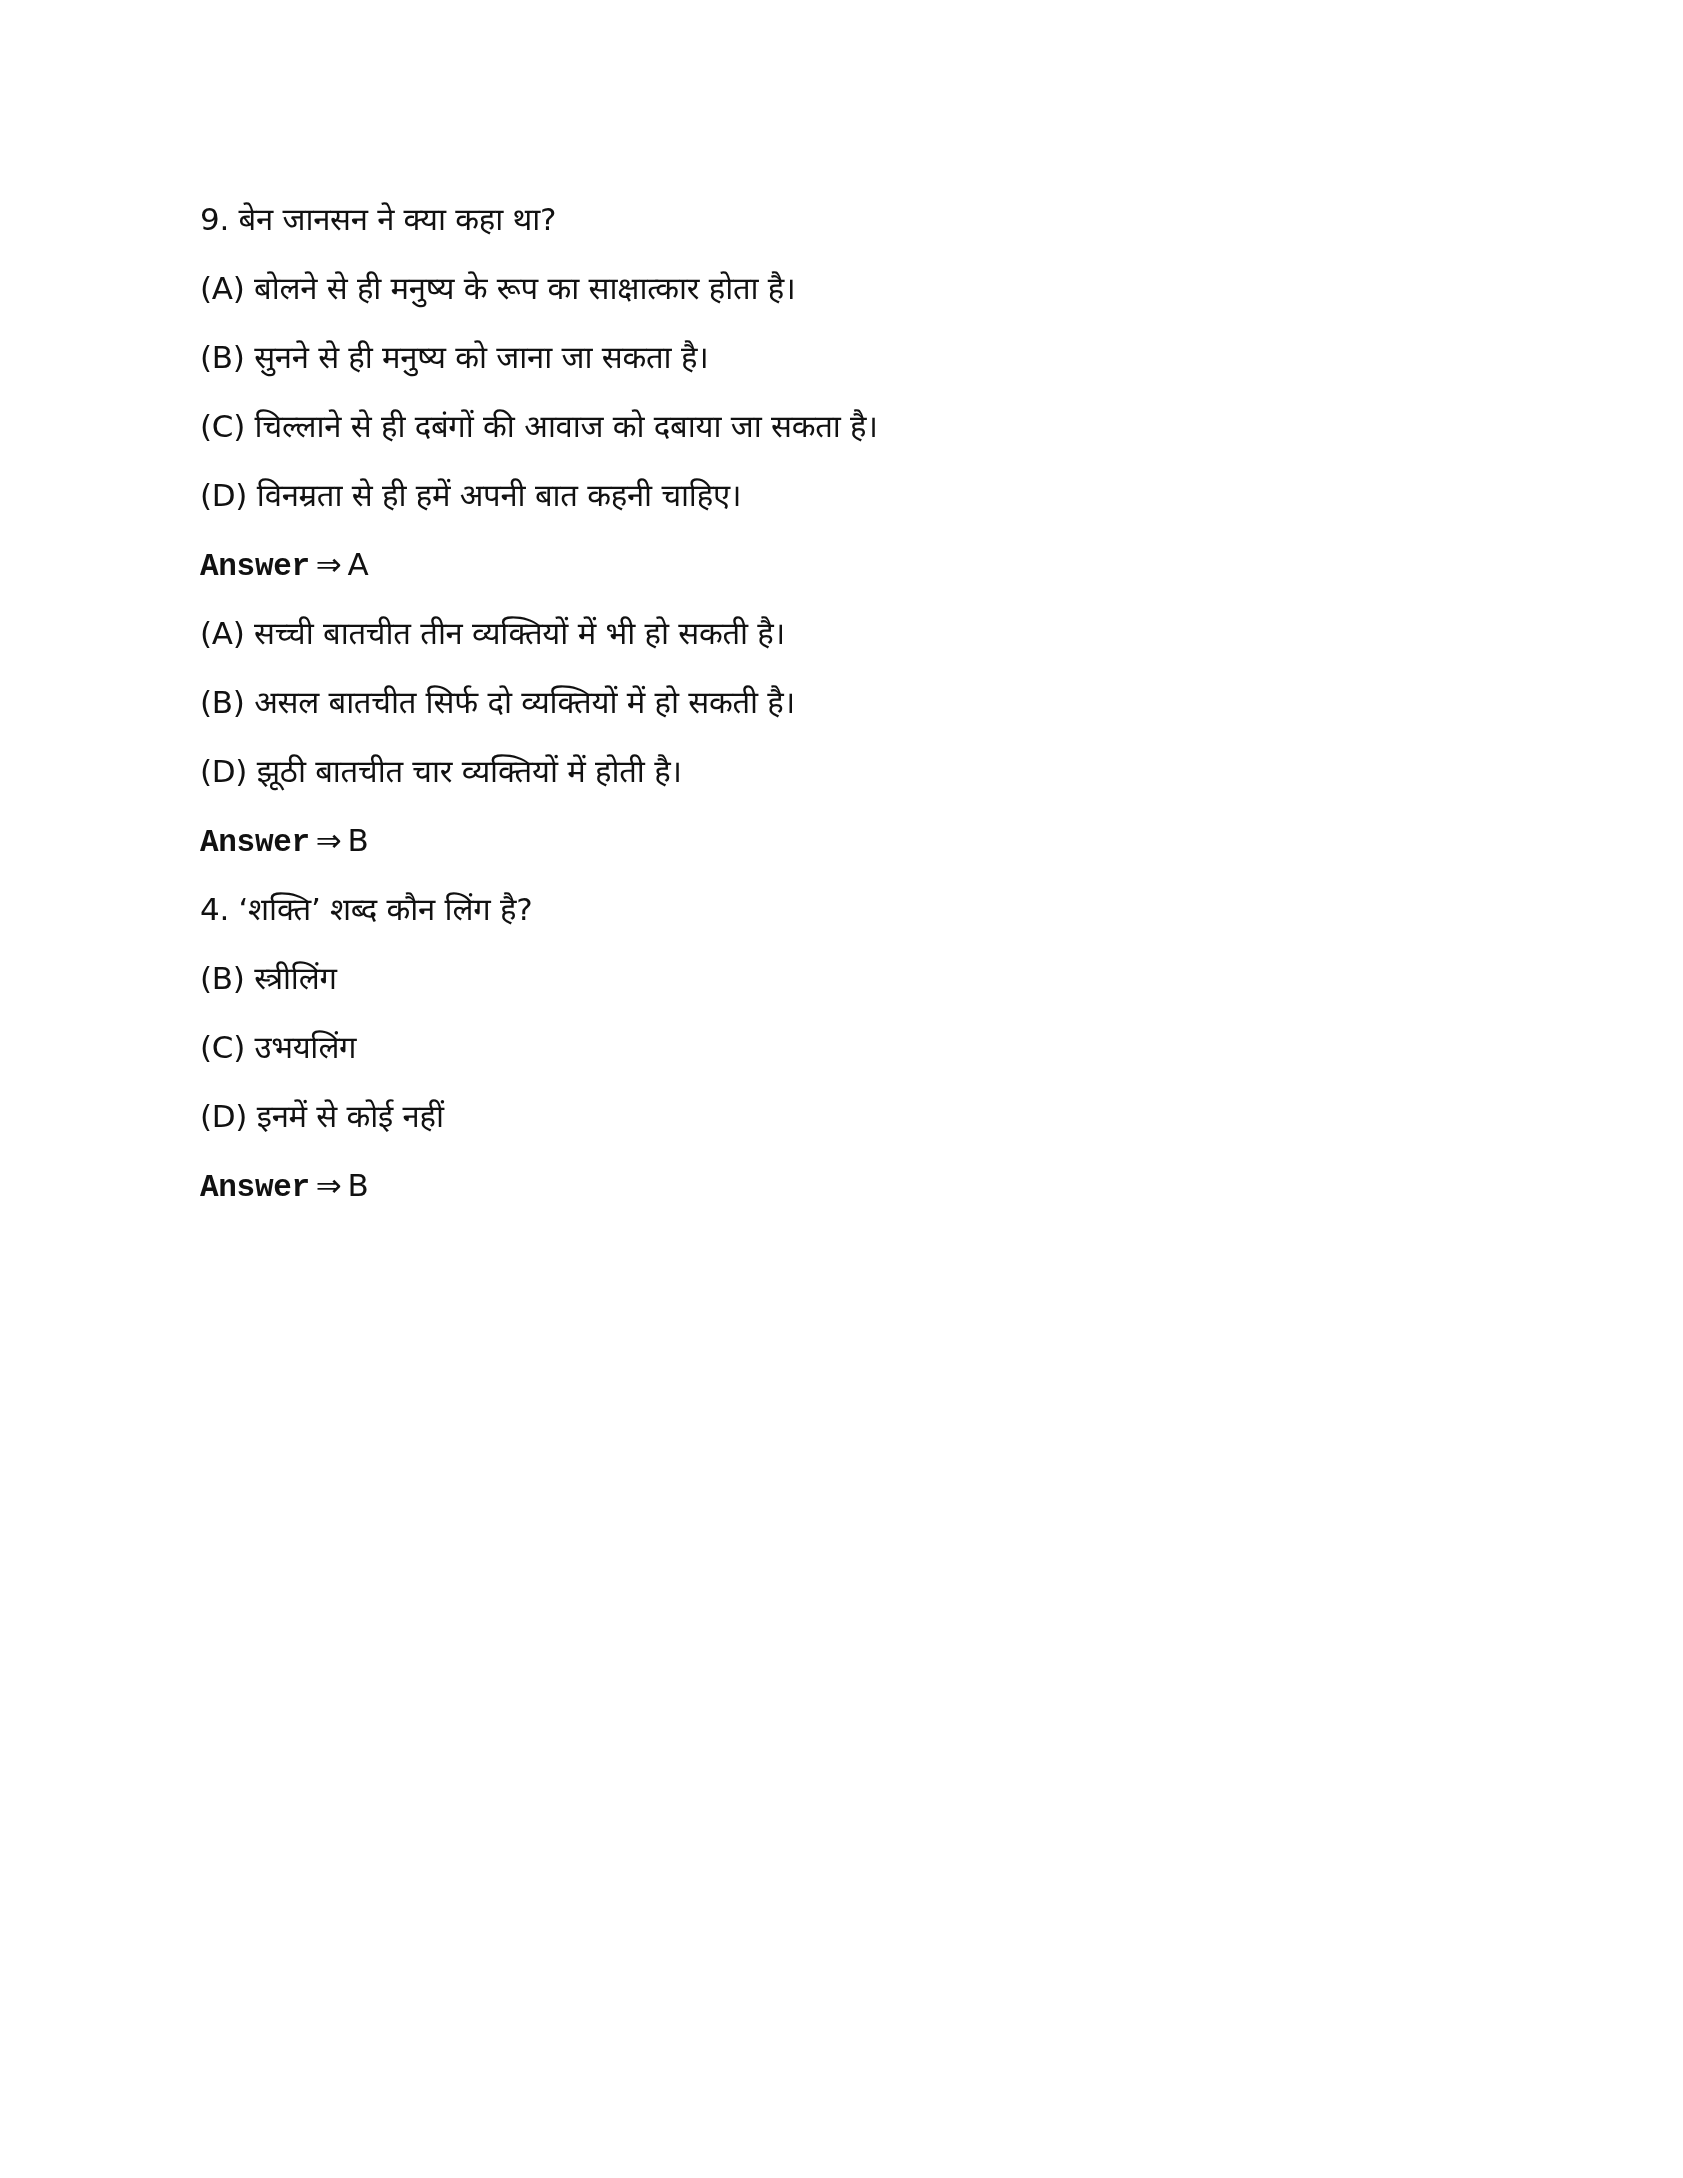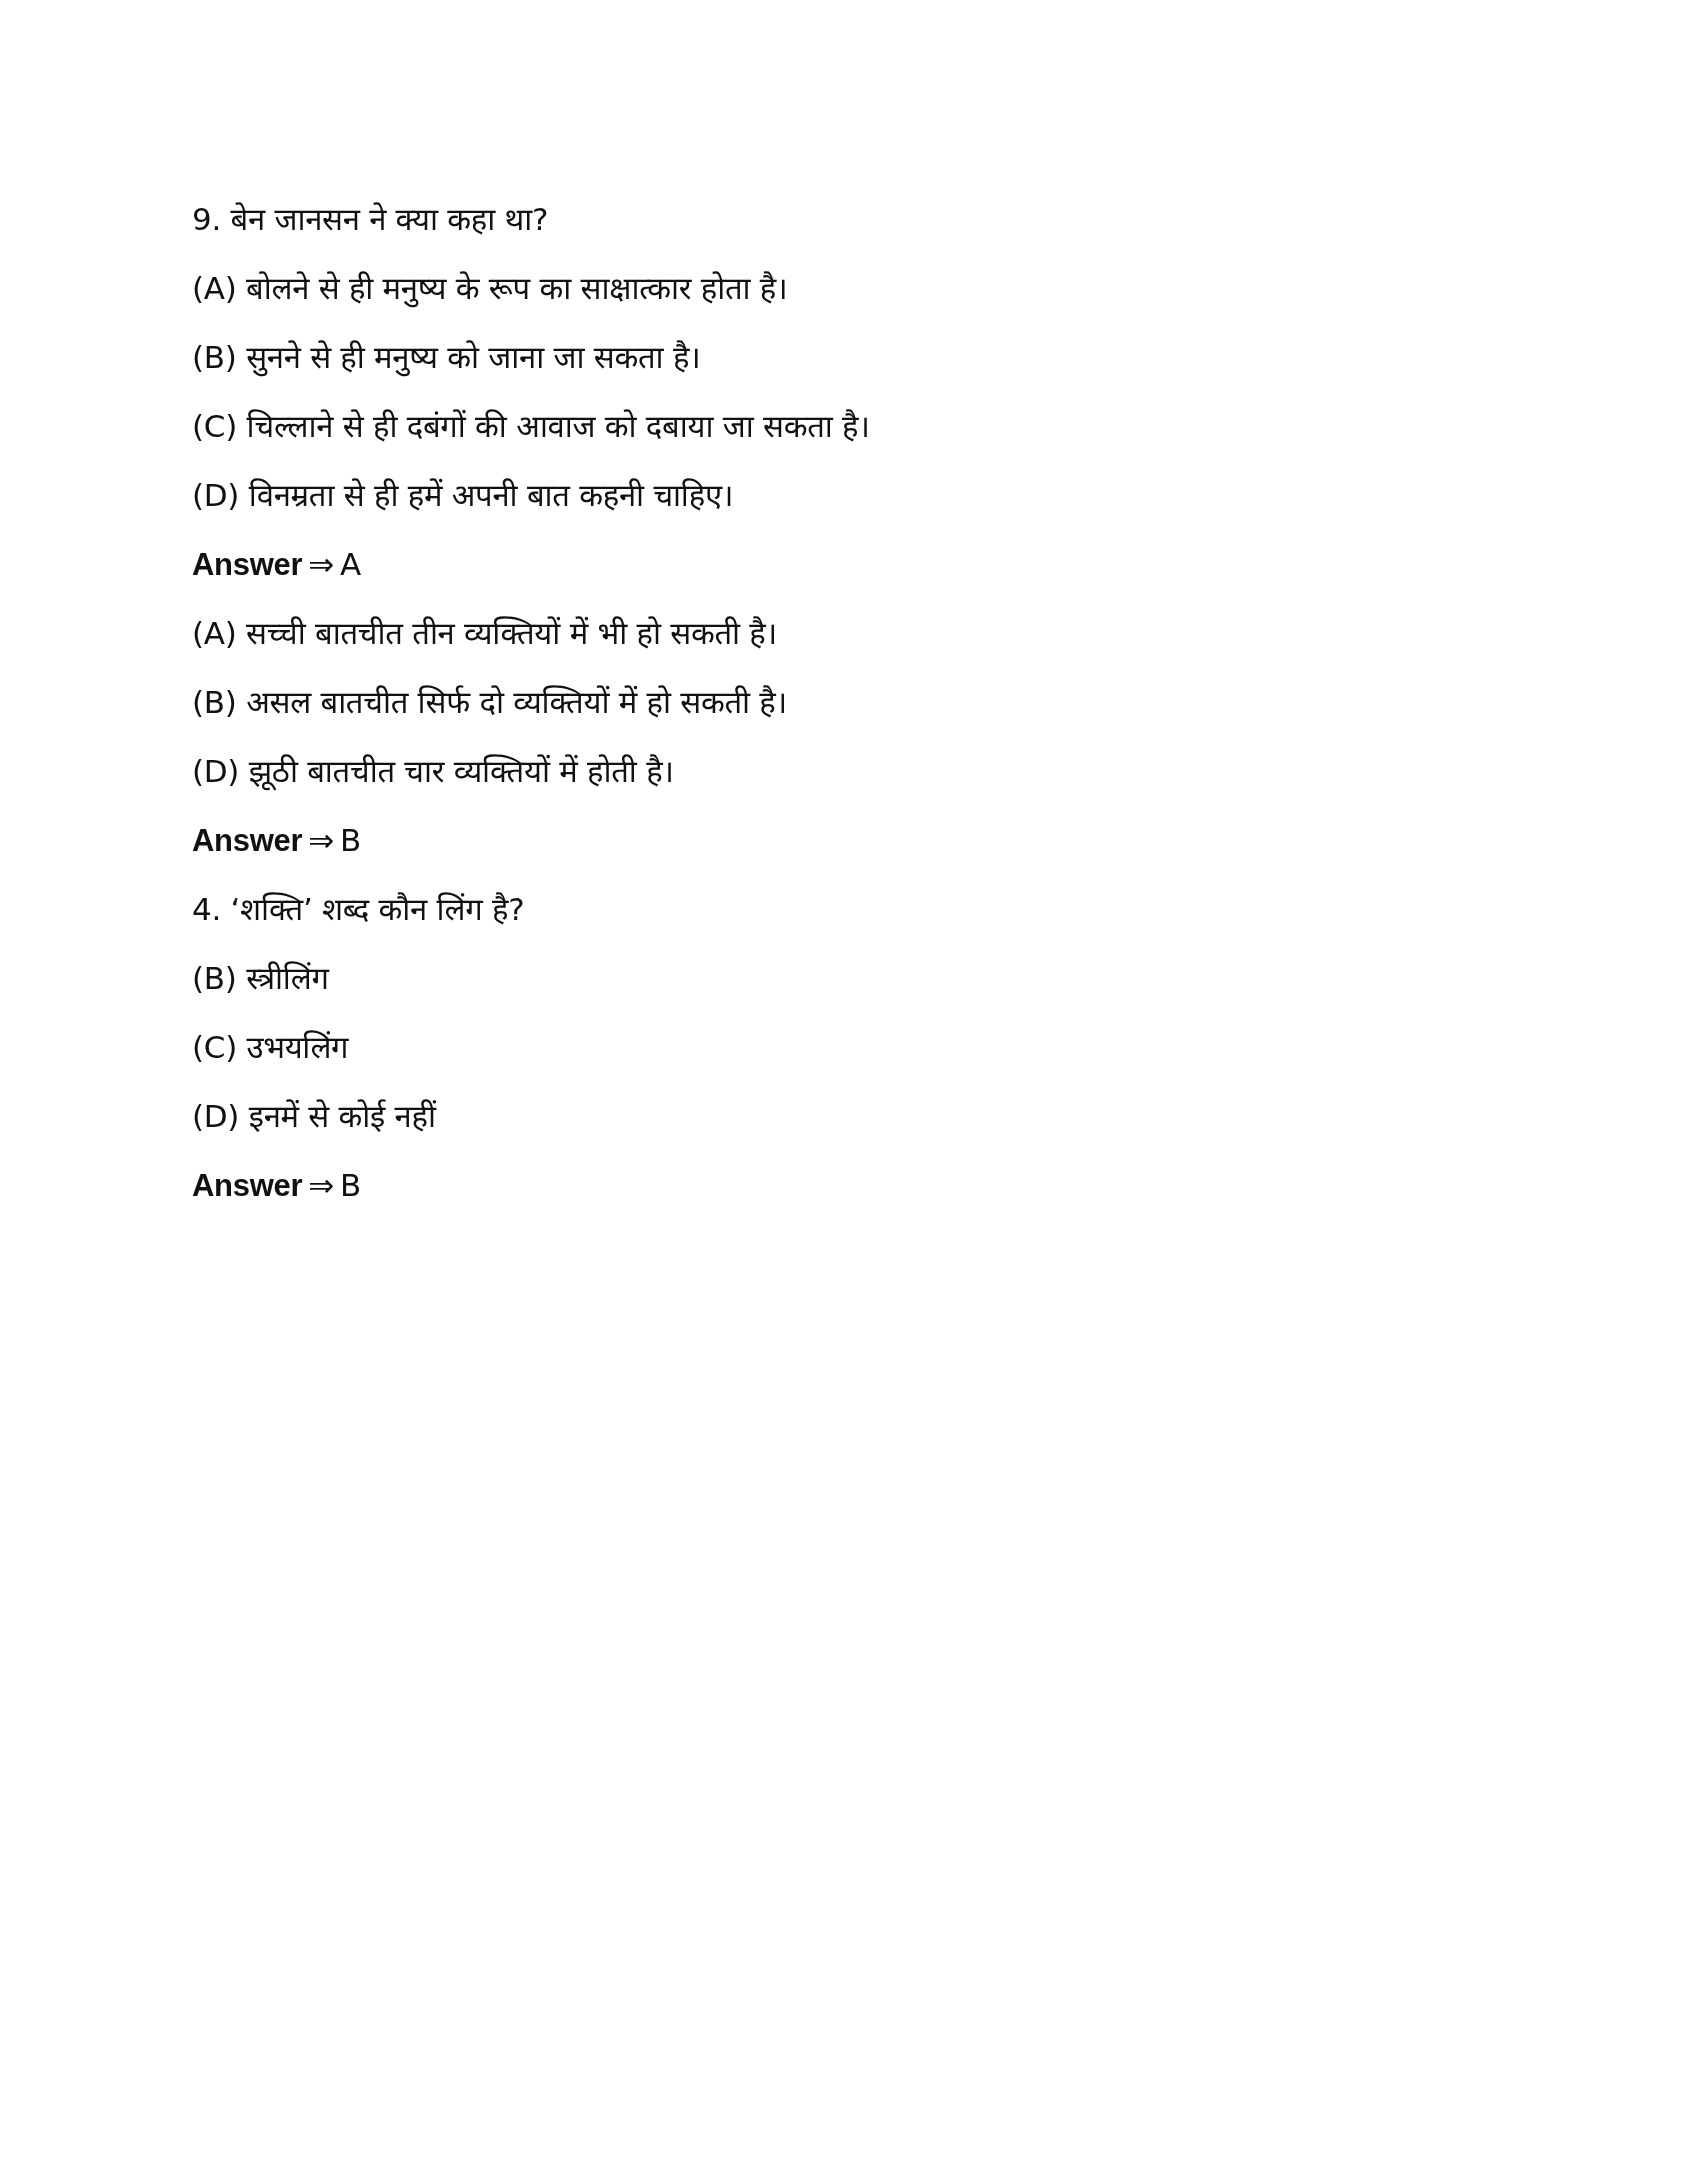--- a/index.html
+++ b/index.html
@@ -1,27 +1,27 @@
 <!DOCTYPE html>
 <html><head>
   <meta charset="utf-8">
   <style>
     html, body { margin: 0; padding: 0; background: #ffffff; }
     body { width: 1683px; height: 2178px; position: relative; overflow: hidden; }
     .page {
-      position: absolute; left: 192px; top: 194px; width: 1287px;
+      position: absolute; left: 200px; top: 194px; width: 1287px;
       font-family: "DejaVu Sans", "Liberation Sans", sans-serif;
       color: #111111;
     }
     .line {
       height: 69px; line-height: 51px;
       font-size: 31px; white-space: nowrap;
       letter-spacing: -0.3px;
     }
-    .answer-label { font-weight: bold; font-family: Liberation Sans, sans-serif; }
+    .answer-label { font-weight: bold; font-family: Liberation Mono, monospace; }
     .answer-arrow { margin: 0 6px; }
   </style>
 </head>
 <body>
 
 <div class="page">
 
   <div class="line">
     <span>9.</span>
     <span>बेन जानसन ने क्या कहा था?</span>

